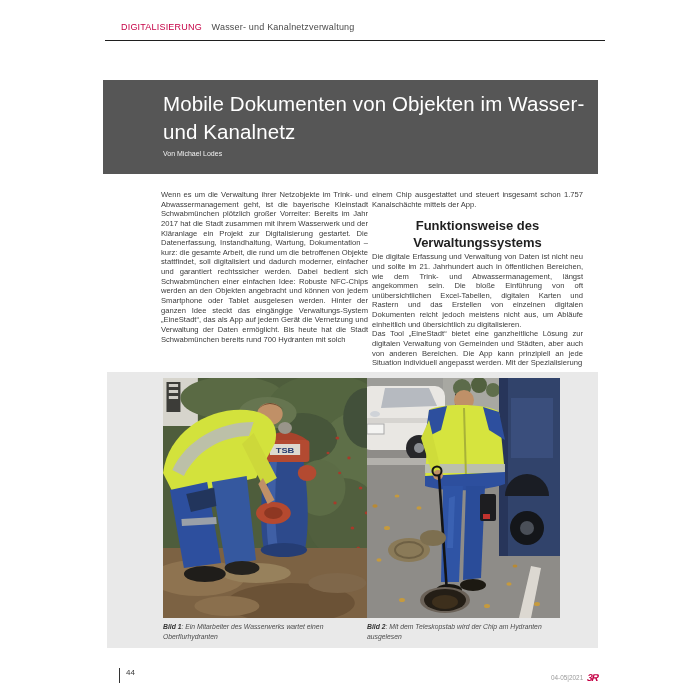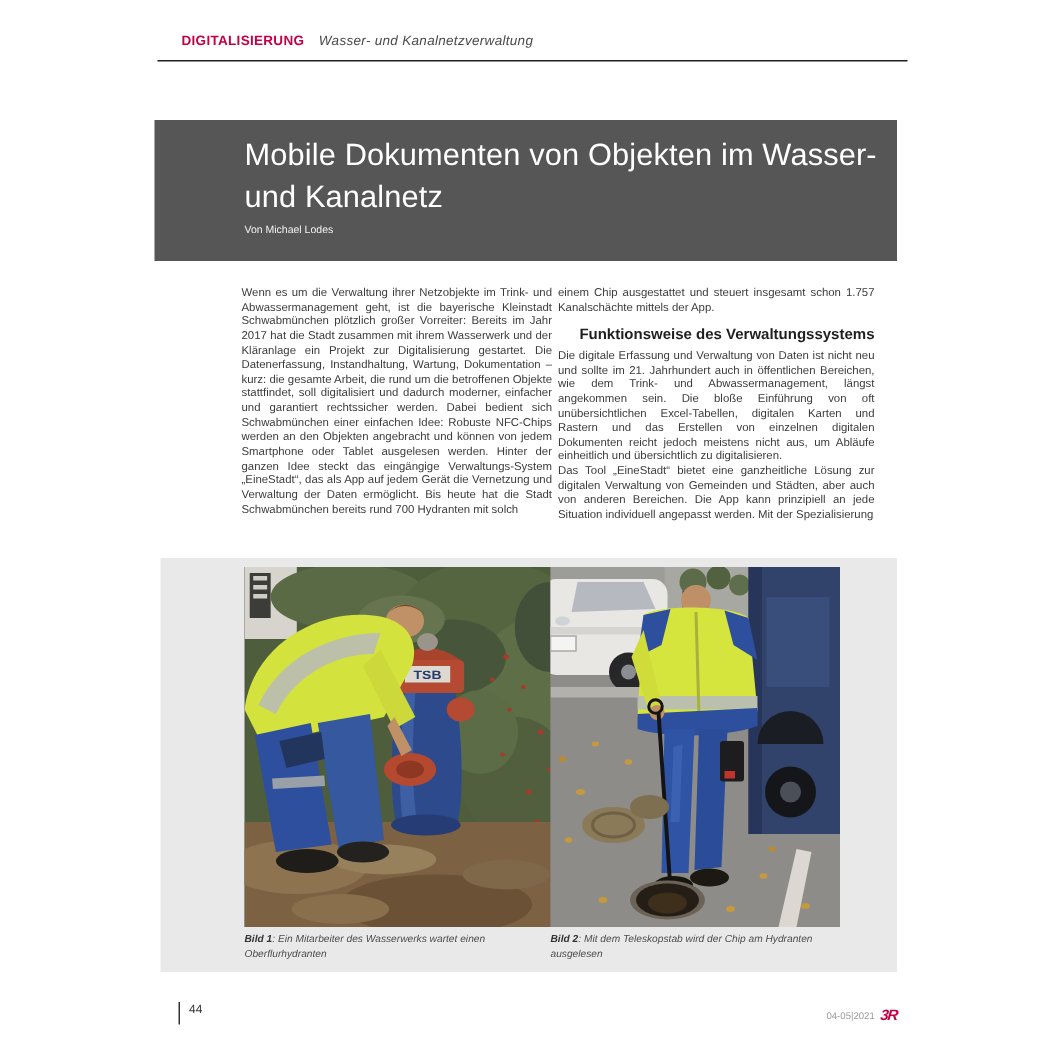--- a/index.html
+++ b/index.html
@@ -10,22 +10,22 @@
   }
   .page{
     position:relative;width:700px;height:700px;background:#ffffff;overflow:hidden;
     color:#3b3b3b;
   }
   
   .kicker{
     position:absolute;left:121px;top:22px;width:480px;
     font-size:9px;letter-spacing:.2px;white-space:nowrap;
   }
-  .kicker .cat{font-weight:bold;color:var(--accent,#c50045);margin-right:7px;}
-  .kicker .topic{color:#4a4a4a;font-style:italic;}
+  .kicker .cat{font-weight:normal;color:var(--accent,#c50045);margin-right:7px;}
+  .kicker .topic{color:#4a4a4a;}
   .header-rule{
     position:absolute;left:105px;top:40px;width:500px;height:0;
     border-top:1.6px solid #1f1f1f;
   }
   
   .title-box{
     position:absolute;left:103px;top:80px;width:495px;height:94px;
     background:var(--titlebox,#565656);
   }
   .title-box h1{
@@ -38,21 +38,21 @@
   }
   
   .col{
     position:absolute;top:190px;font-size:7.6px;line-height:1.27;
     text-align:justify;color:#3b3b3b;
   }
   .col p{margin:0;}
   .col-1{left:161px;width:207px;}
   .col-2{left:372px;width:211px;}
   .col-2 h2{
-    margin:9px 0 1px 0;font-size:10px;color:#1f1f1f;text-align:right;
+    margin:9px 0 1px 0;font-size:13px;color:#1f1f1f;text-align:center;
   }
   .col-2 p + p{margin-top:0;}
   
   .figure-panel{
     position:absolute;left:107px;top:372px;width:491px;height:276px;
     background:var(--panel,#e9e9e9);
   }
   figure{margin:0;position:absolute;top:6px;}
   .fig-1{left:56px;width:215px;}
   .fig-2{left:260px;width:193px;}

